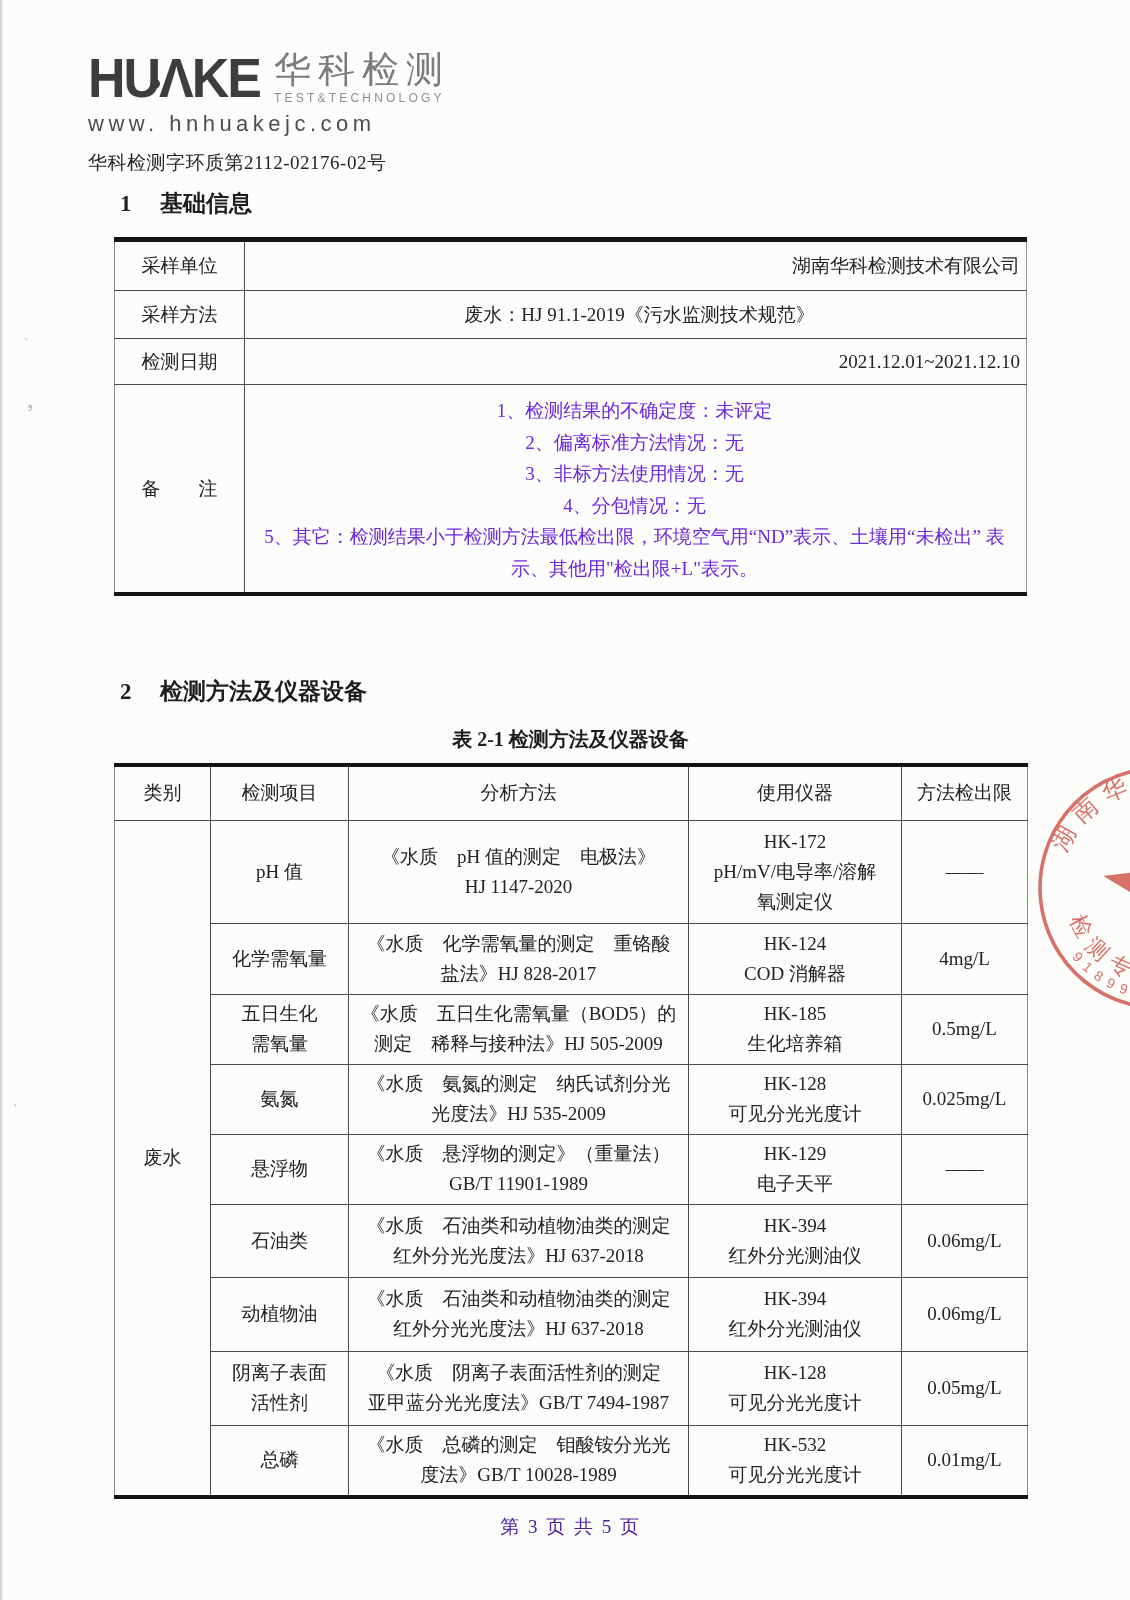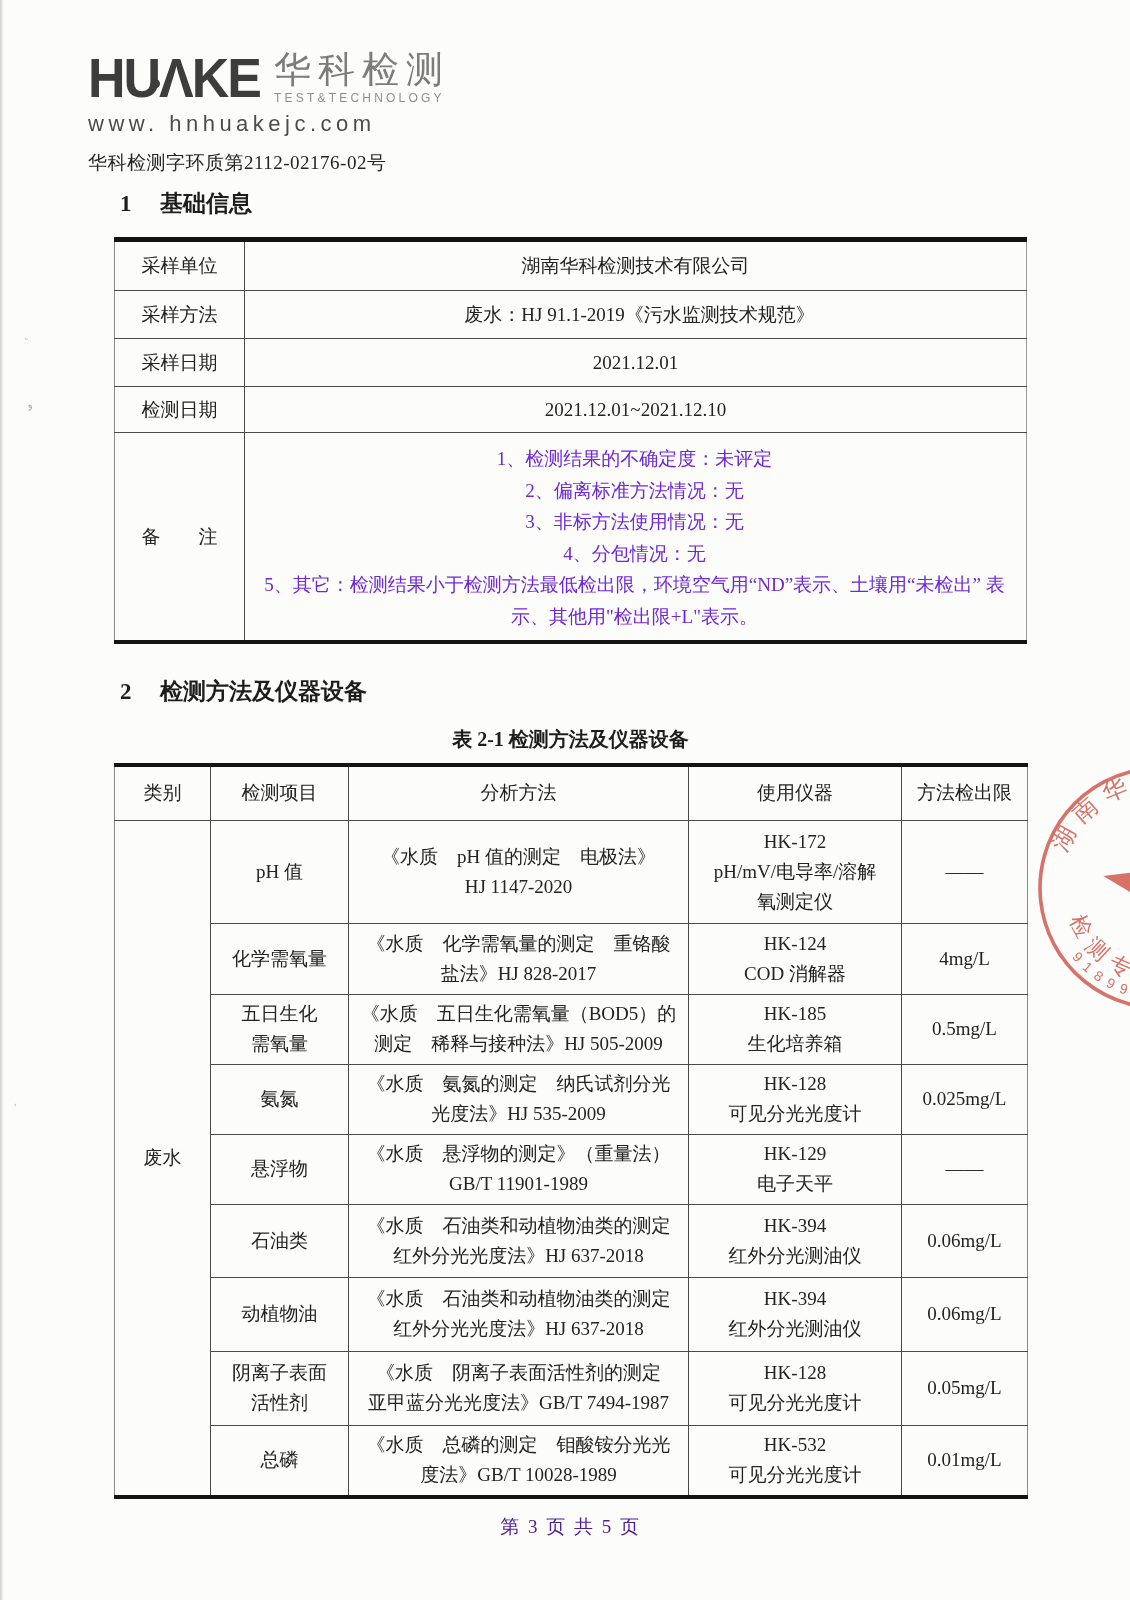--- a/index.html
+++ b/index.html
@@ -45,21 +45,21 @@
     text-align:center;font-weight:700;font-size:20px;color:#1d1d1d;}
   
   table{border-collapse:collapse;table-layout:fixed;}
   .t1{position:absolute;left:114px;top:237px;width:913px;
     border-top:5px solid #141414;border-bottom:4px solid #141414;}
   .t1 td{border-bottom:1px solid #4a4a4a;font-size:19px;color:#232323;
     padding:2px 6px;vertical-align:middle;}
   .t1 tr:last-child td{border-bottom:none;}
   .t1 td.lbl{border-right:1px solid #4a4a4a;border-left:1px solid #8a8a8a;
     text-align:center;white-space:pre-line;}
-  .t1 td.val{text-align:center;border-right:1px solid #9a9a9a;}
+  .t1 td.val{text-align:right;border-right:1px solid #9a9a9a;}
   .t1 td.val.left{text-align:center;padding-left:14px;}
   .t1 .remark-cell{text-align:left;padding:10px 16px 8px 16px;}
   .remark-line{font-size:19px;line-height:31.5px;color:#6d28d9;}
   .t2{position:absolute;left:114px;top:763px;width:913px;
     border-top:4px solid #141414;border-bottom:4px solid #141414;}
   .t2 th,.t2 td{border:1px solid #4a4a4a;font-size:19px;color:#232323;
     text-align:center;vertical-align:middle;padding:2px 4px;
     white-space:pre-line;line-height:30px;font-weight:400;}
   .t2 th{font-size:19px;}
   .t2 th:first-child,.t2 td:first-child{border-left:1px solid #8a8a8a;}
@@ -105,24 +105,20 @@
         <col>
       </colgroup>
     <tbody>
         <tr style="height:51px">
       <td class="lbl">采样单位</td>
       <td class="val">湖南华科检测技术有限公司</td>
     </tr>
     <tr style="height:48px">
       <td class="lbl">采样方法</td>
       <td class="val left">废水：HJ 91.1-2019《污水监测技术规范》</td>
-    </tr>
-    <tr style="height:48px">
-      <td class="lbl">采样日期</td>
-      <td class="val">2021.12.01</td>
     </tr>
     <tr style="height:46px">
       <td class="lbl">检测日期</td>
       <td class="val">2021.12.01~2021.12.10</td>
     </tr>
     <tr style="height:190px">
       <td class="lbl">备　　注</td>
       <td class="val left remark-cell">
         <div class="remark-line">1、检测结果的不确定度：未评定</div>
         <div class="remark-line">2、偏离标准方法情况：无</div>

